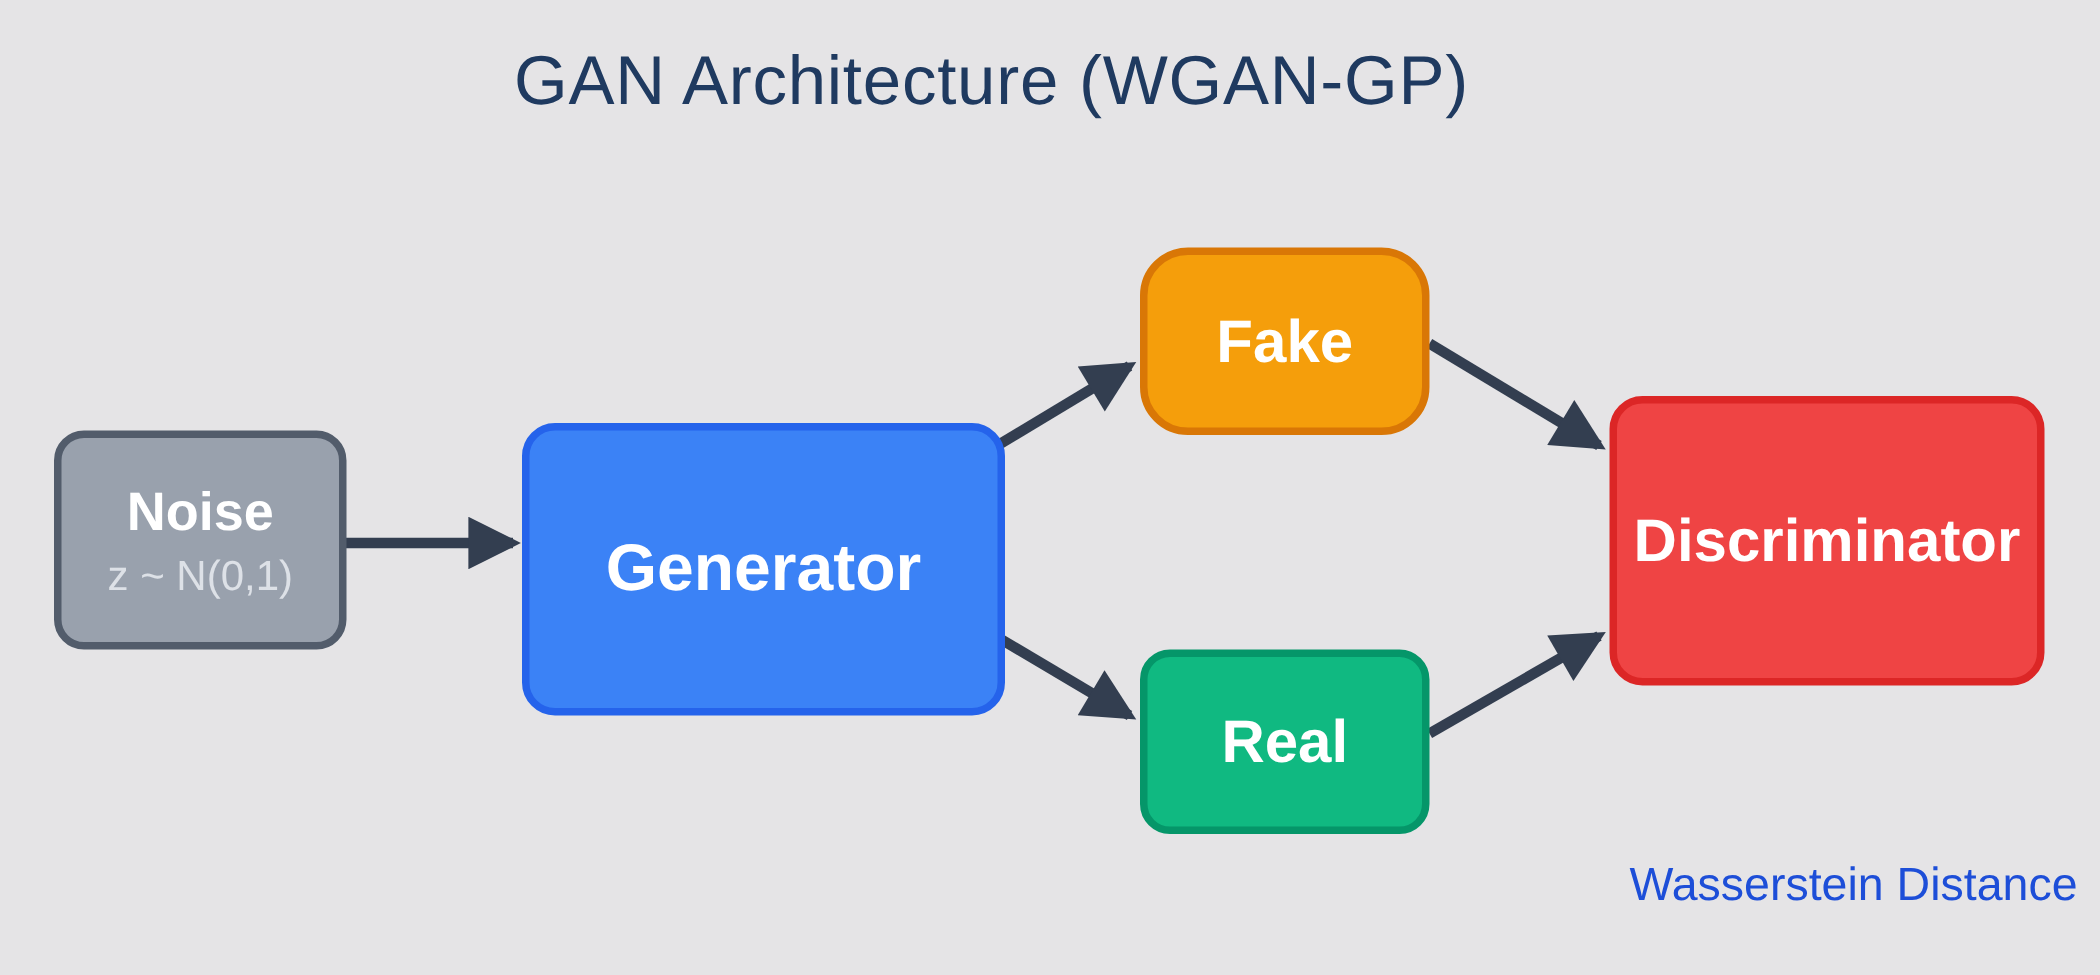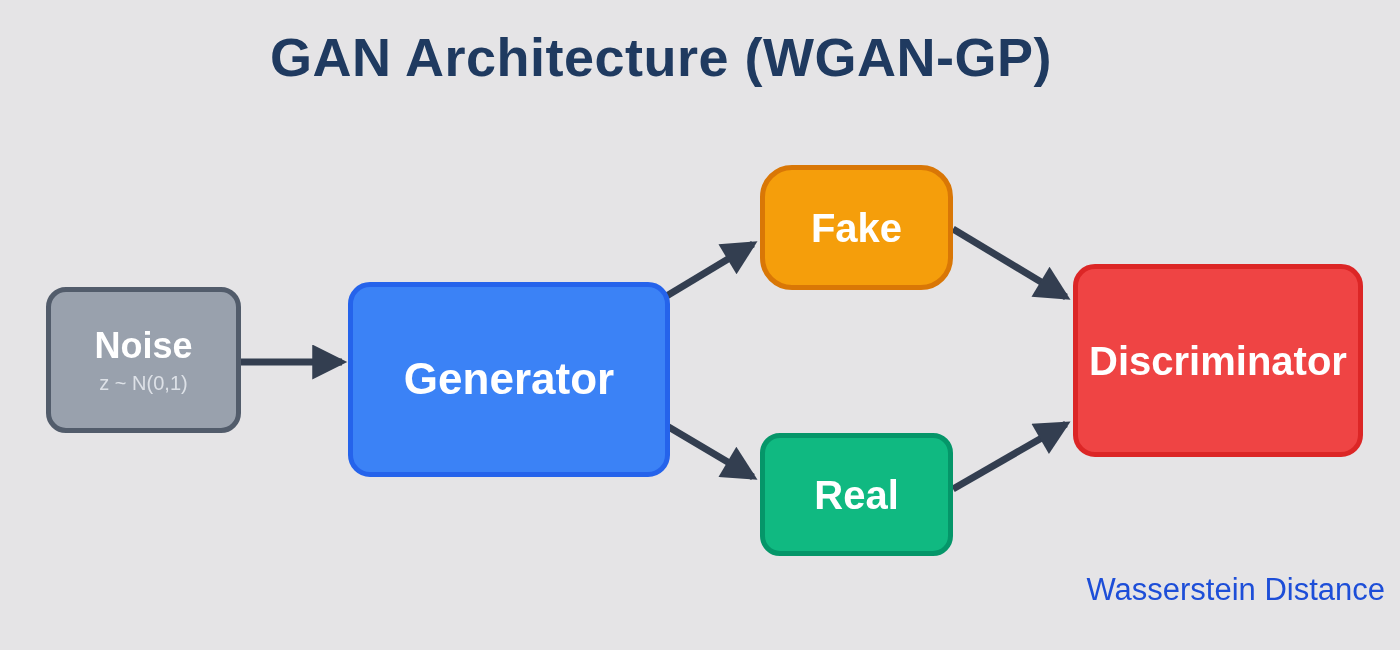--- a/index.html
+++ b/index.html
@@ -14,22 +14,22 @@
     height: 650px;
     background: #e5e4e6;
     overflow: hidden;
   }
   .diagram-title {
     position: absolute;
     top: 26px;
     left: 661px;
     transform: translateX(-50%);
     margin: 0;
-    font-size: 54px;
-    font-weight: bold;
+    font-size: 46px;
+    font-weight: normal;
     color: #1f3a60;
     white-space: nowrap;
     letter-spacing: 0.5px;
   }
   .arrows-layer {
     position: absolute;
     top: 0;
     left: 0;
     width: 1400px;
     height: 650px;
@@ -42,27 +42,27 @@
     align-items: center;
     justify-content: center;
     color: #ffffff;
     text-align: center;
   }
   .node-label {
     font-weight: bold;
     line-height: 1.15;
   }
   .node-sublabel {
-    font-size: 20px;
+    font-size: 28px;
     font-weight: normal;
     color: #dde1e7;
     margin-top: 6px;
   }
   .node-noise {
-    left: 46px;  top: 287px;
+    left: 36px;  top: 287px;
     width: 195px; height: 146px;
     background: #99a1ad;
     border: 5px solid #525c6b;
     border-radius: 20px;
   }
   .node-noise .node-label { font-size: 36px; }
   .node-generator {
     left: 348px; top: 250px;
     width: 322px; height: 195px;
     background: #3b82f6;

